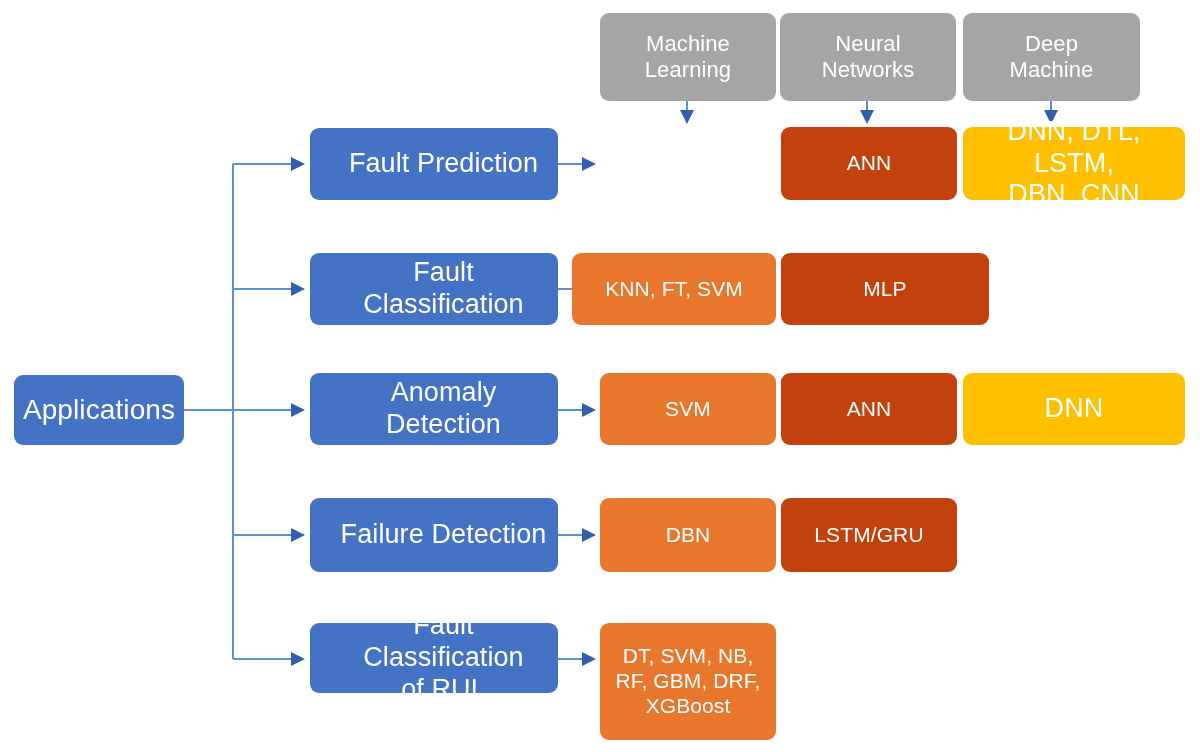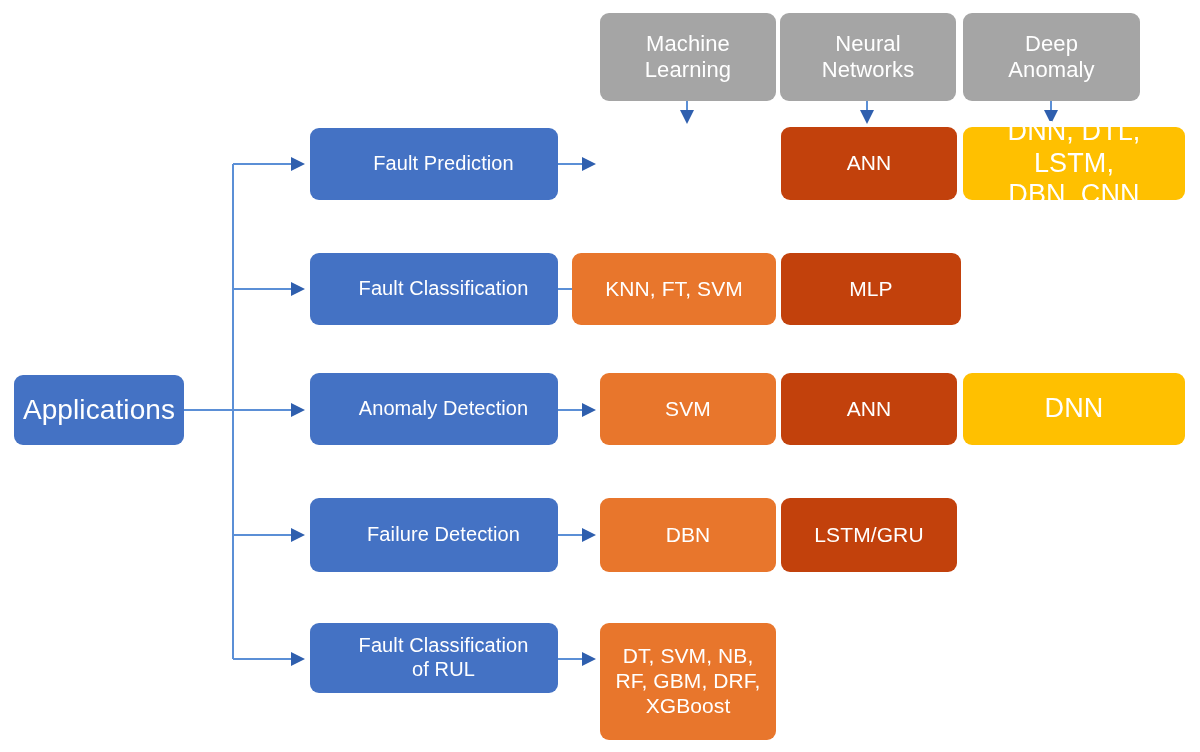--- a/index.html
+++ b/index.html
@@ -26,21 +26,21 @@
     align-items: center;
     justify-content: center;
     text-align: center;
     color: #ffffff;
     line-height: 1.18;
     padding: 2px 6px;
     white-space: pre-line;
     letter-spacing: 0.1px;
   }
   .node.root      { background: #4472C4; font-size: 28px; }
-  .node.app       { background: #4472C4; font-size: 20px; padding-left: 25px; }
+  .node.app       { background: #4472C4; font-size: 27px; padding-left: 25px; }
   .node.header    { background: #A5A5A5; font-size: 22px; }
   .node.ml        { background: #E8762C; font-size: 21px; }
   .node.nn        { background: #c2410c; font-size: 21px; }
   .node.dl        { background: #FFC000; font-size: 27px; }
 
   svg.links {
     position: absolute;
     left: 0;
     top: 0;
     width: 1200px;
@@ -111,32 +111,32 @@
     </g>
   </svg>
 
   <div class="node header" style="left:600px; top:13px; width:176px; height:88px;">Machine
 Learning</div>
 
   <div class="node header" style="left:780px; top:13px; width:176px; height:88px;">Neural
 Networks</div>
 
   <div class="node header" style="left:963px; top:13px; width:177px; height:88px;">Deep
-Anomaly</div>
+Machine</div>
 
   <div class="node root" style="left:14px; top:375px; width:170px; height:70px;">Applications</div>
 
   <div class="node app" style="left:310px; top:128px; width:248px; height:72px;">Fault Prediction</div>
   <div class="node nn" style="left:781px; top:127px; width:176px; height:73px;">ANN</div>
   <div class="node dl" style="left:963px; top:127px; width:222px; height:73px;">DNN, DTL, LSTM,
 DBN, CNN</div>
 
   <div class="node app" style="left:310px; top:253px; width:248px; height:72px;">Fault Classification</div>
   <div class="node ml" style="left:572px; top:253px; width:204px; height:72px;">KNN, FT, SVM</div>
-  <div class="node nn" style="left:781px; top:253px; width:180px; height:72px;">MLP</div>
+  <div class="node nn" style="left:781px; top:253px; width:208px; height:72px;">MLP</div>
 
   <div class="node app" style="left:310px; top:373px; width:248px; height:72px;">Anomaly Detection</div>
   <div class="node ml" style="left:600px; top:373px; width:176px; height:72px;">SVM</div>
   <div class="node nn" style="left:781px; top:373px; width:176px; height:72px;">ANN</div>
   <div class="node dl" style="left:963px; top:373px; width:222px; height:72px;">DNN</div>
 
   <div class="node app" style="left:310px; top:498px; width:248px; height:74px;">Failure Detection</div>
   <div class="node ml" style="left:600px; top:498px; width:176px; height:74px;">DBN</div>
   <div class="node nn" style="left:781px; top:498px; width:176px; height:74px;">LSTM/GRU</div>
 

